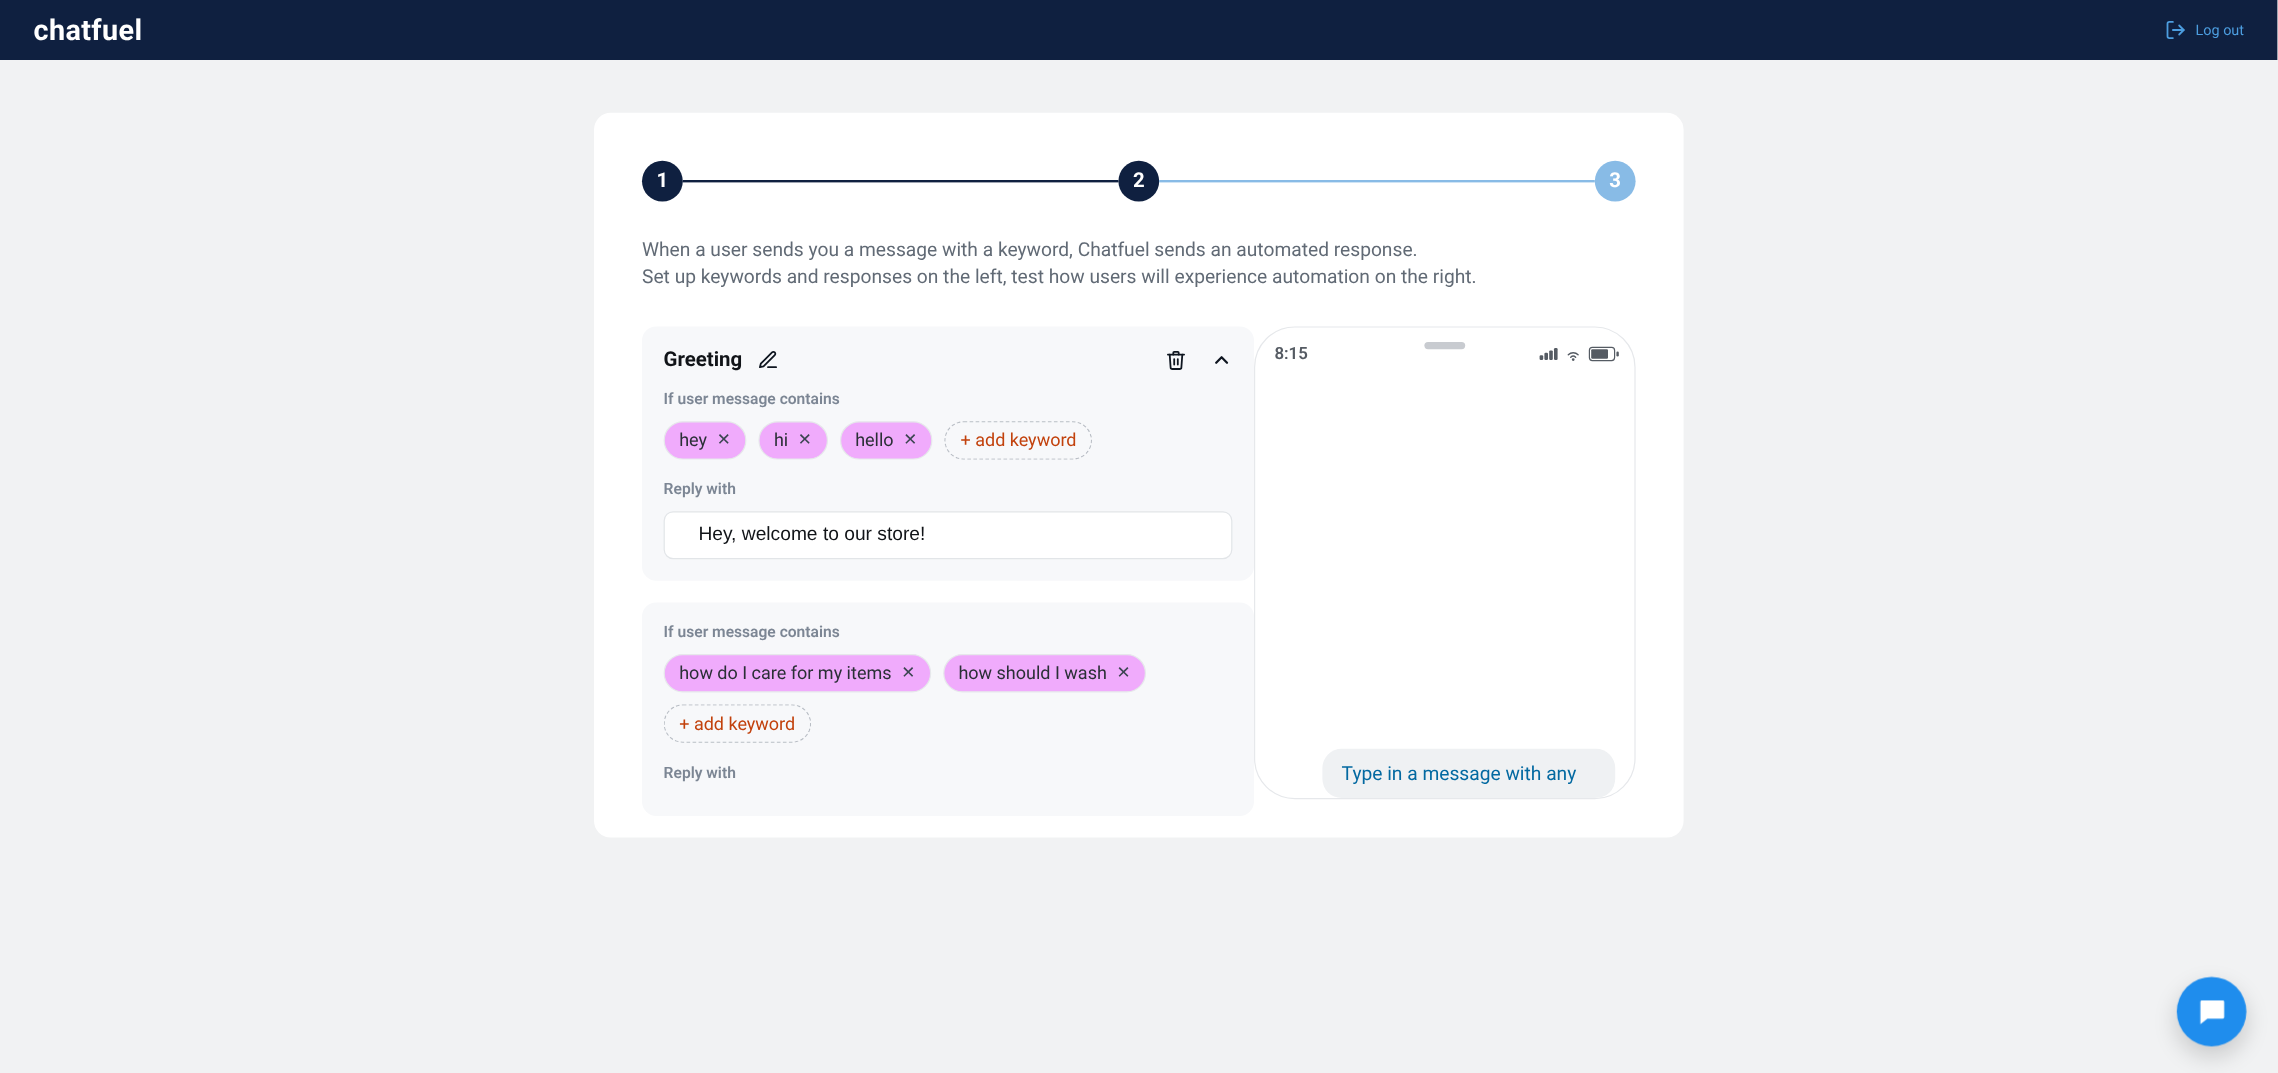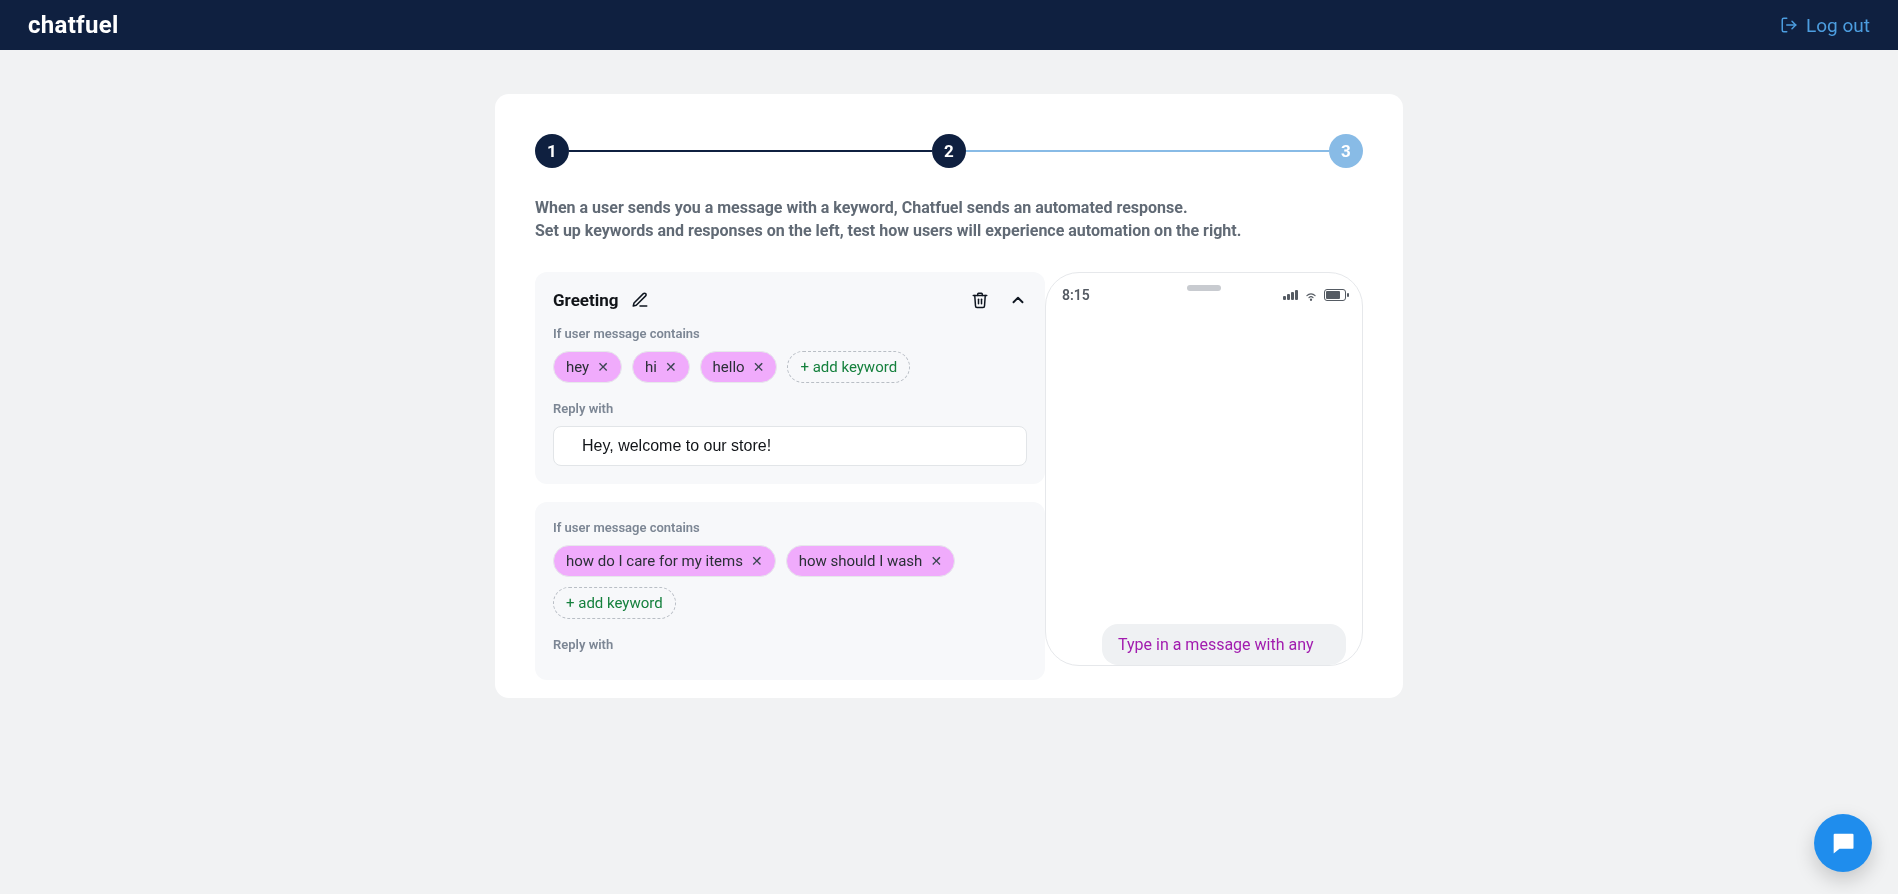--- a/index.html
+++ b/index.html
@@ -38,21 +38,21 @@
     padding:0 28px;
   }
   .brand{
     font-weight:700;
     font-size:24px;
     letter-spacing:0.3px;
   }
   .logout{
     display:flex;align-items:center;gap:8px;
     color:var(--blue);
-    font-size:19px;
+    font-size:12px;
     cursor:pointer;
   }
   .logout svg{width:18px;height:18px;}
 
   
   .card{
     width:908px;
     background:var(--card-bg);
     border-radius:14px;
     margin:44px auto 0 auto;
@@ -75,21 +75,20 @@
   h1.section-title{
     font-size:28px;
     font-weight:700;
     margin:0 0 12px 0;
   }
   .section-desc{
     color:var(--text2);
     font-size:16px;
     line-height:1.45;
     margin:0 0 30px 0;
-    font-weight:bold;
   }
 
   .columns{display:flex;align-items:flex-start;}
 
   .left{flex:1;min-width:0;}
 
   .panel{
     background:var(--panel-bg);
     border-radius:12px;
     padding:18px 18px 18px 18px;
@@ -112,21 +111,21 @@
   .chips{display:flex;flex-wrap:wrap;gap:10px;margin-bottom:18px;}
   .chip{
     background:#f0abfc;border:1px solid var(--chip-border);
     border-radius:18px;padding:6px 12px;
     display:flex;align-items:center;gap:8px;
     color:var(--chip-text);font-size:15px;
     line-height:1.2;
   }
   .chip .x{color:#3b4551;font-size:14px;cursor:pointer;}
   .chip.add{
-    background:transparent;border:1px dashed #b9bec5;color:#15803d;
+    background:transparent;border:1px dashed #b9bec5;color:#c2410c;
     cursor:pointer;
     text-align:center;
   }
 
   .reply-input{
     width:100%;
     background:#fff;border:1px solid var(--input-border);
     border-radius:8px;padding:10px 28px;font-size:16px;color:var(--text);
   }
 
@@ -151,21 +150,21 @@
   .status-icons .bars{display:flex;align-items:flex-end;gap:1px;}
   .status-icons .bars span{width:3px;background:#555b63;border-radius:1px;display:block;}
   .status-icons .wifi{width:14px;height:14px;}
   .status-icons .batt{width:22px;height:12px;border:1.5px solid #555b63;border-radius:3px;position:relative;}
   .status-icons .batt::after{content:"";position:absolute;right:-4px;top:3px;width:2px;height:4px;background:#555b63;border-radius:1px;}
   .status-icons .batt .fill{position:absolute;left:1px;top:1px;bottom:1px;width:14px;background:#555b63;border-radius:1px;}
 
   .phone-body{height:356px;position:relative;}
   .bubble{
     position:absolute;bottom:0;left:40px;right:0;
-    background:#eff1f3;color:#a21caf;
+    background:#eff1f3;color:#0369a1;
     border-radius:16px;
     padding:10px 16px;
     font-size:16px;line-height:1.35;
     width:calc(100% - 40px);
   }
 
   
   .chat-fab{
     position:fixed;right:26px;bottom:22px;
     width:58px;height:58px;border-radius:50%;

